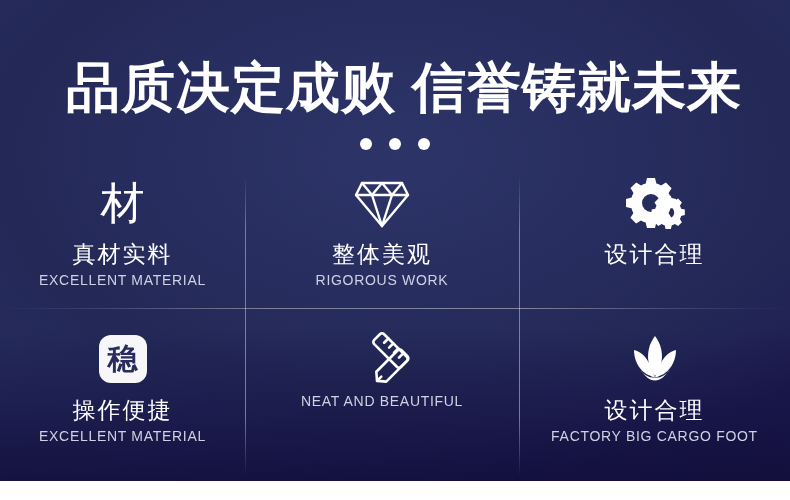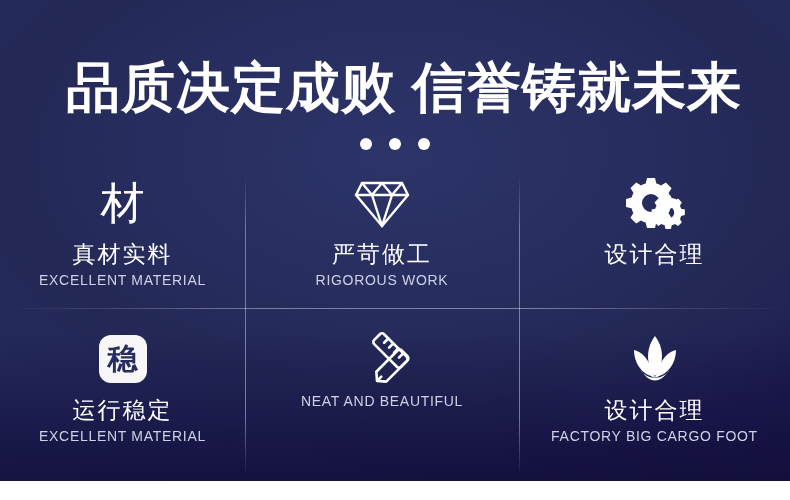--- a/index.html
+++ b/index.html
@@ -195,39 +195,39 @@
       <div class="cell">
         <div class="icon">
           <svg width="60" height="54" viewBox="0 0 60 54" fill="none" stroke="#ffffff" stroke-width="2.4" stroke-linejoin="round" stroke-linecap="round">
             <path d="M10 7 H50 L56 19 L30 50 L4 19 Z"></path>
             <path d="M4 19 H56"></path>
             <path d="M10 7 L20 19 L30 50"></path>
             <path d="M50 7 L40 19 L30 50"></path>
             <path d="M20 19 L30 7 L40 19"></path>
           </svg>
         </div>
-        <div class="title">严苛做工</div>
+        <div class="title">整体美观</div>
         <div class="subtitle">RIGOROUS WORK</div>
       </div>
 
       <div class="cell">
         <div class="icon">
           <svg width="64" height="54" viewBox="0 0 64 54" fill="#ffffff">
             <path d="M24 2 h8 l1.4 5.6 a15 15 0 0 1 4.6 1.9 l4.9-3 5.7 5.7 -3 4.9 a15 15 0 0 1 1.9 4.6 L53 23 v8 l-5.6 1.4 a15 15 0 0 1 -1.9 4.6 l3 4.9 -5.7 5.7 -4.9-3 a15 15 0 0 1 -4.6 1.9 L32 52 h-8 l-1.4-5.6 a15 15 0 0 1 -4.6-1.9 l-4.9 3 -5.7-5.7 3-4.9 a15 15 0 0 1 -1.9-4.6 L3 31 v-8 l5.6-1.4 a15 15 0 0 1 1.9-4.6 l-3-4.9 5.7-5.7 4.9 3 a15 15 0 0 1 4.6-1.9 Z M28 18 a9 9 0 1 0 0 18 a9 9 0 0 0 0-18 Z"></path>
             <path d="M47 24 h5.6 l1 3.9 a10.5 10.5 0 0 1 3.2 1.3 l3.4-2.1 4 4 -2.1 3.4 a10.5 10.5 0 0 1 1.3 3.2 l3.9 1 v5.6 l-3.9 1 a10.5 10.5 0 0 1 -1.3 3.2 l2.1 3.4 -4 4 -3.4-2.1 a10.5 10.5 0 0 1 -3.2 1.3 l-1 3.9 H47 l-1-3.9 a10.5 10.5 0 0 1 -3.2-1.3 l-3.4 2.1 -4-4 2.1-3.4 a10.5 10.5 0 0 1 -1.3-3.2 l-3.9-1 v-5.6 l3.9-1 a10.5 10.5 0 0 1 1.3-3.2 l-2.1-3.4 4-4 3.4 2.1 a10.5 10.5 0 0 1 3.2-1.3 Z M49.8 35.5 a6.3 6.3 0 1 0 0 12.6 a6.3 6.3 0 0 0 0-12.6 Z" transform="translate(-4,-6) scale(0.95) translate(2,3)"></path>
           </svg>
         </div>
         <div class="title">设计合理</div>
       </div>
 
       <div class="cell row2">
         <div class="icon">
           <span class="badge-icon">稳</span>
         </div>
-        <div class="title">运行稳定</div>
+        <div class="title">操作便捷</div>
         <div class="subtitle">EXCELLENT MATERIAL</div>
       </div>
 
       <div class="cell row2">
         <div class="icon">
           <svg width="58" height="54" viewBox="0 0 58 54" fill="none" stroke="#ffffff" stroke-width="2.6" stroke-linejoin="round" stroke-linecap="round">
             <g transform="rotate(45 29 27)">
               <path d="M13 8 h32 a3 3 0 0 1 3 3 v8 a3 3 0 0 1 -3 3 H13 a3 3 0 0 1 -3-3 v-8 a3 3 0 0 1 3-3 Z"></path>
               <path d="M19 8 v6 M26 8 v6 M33 8 v6 M40 8 v6"></path>
             </g>

